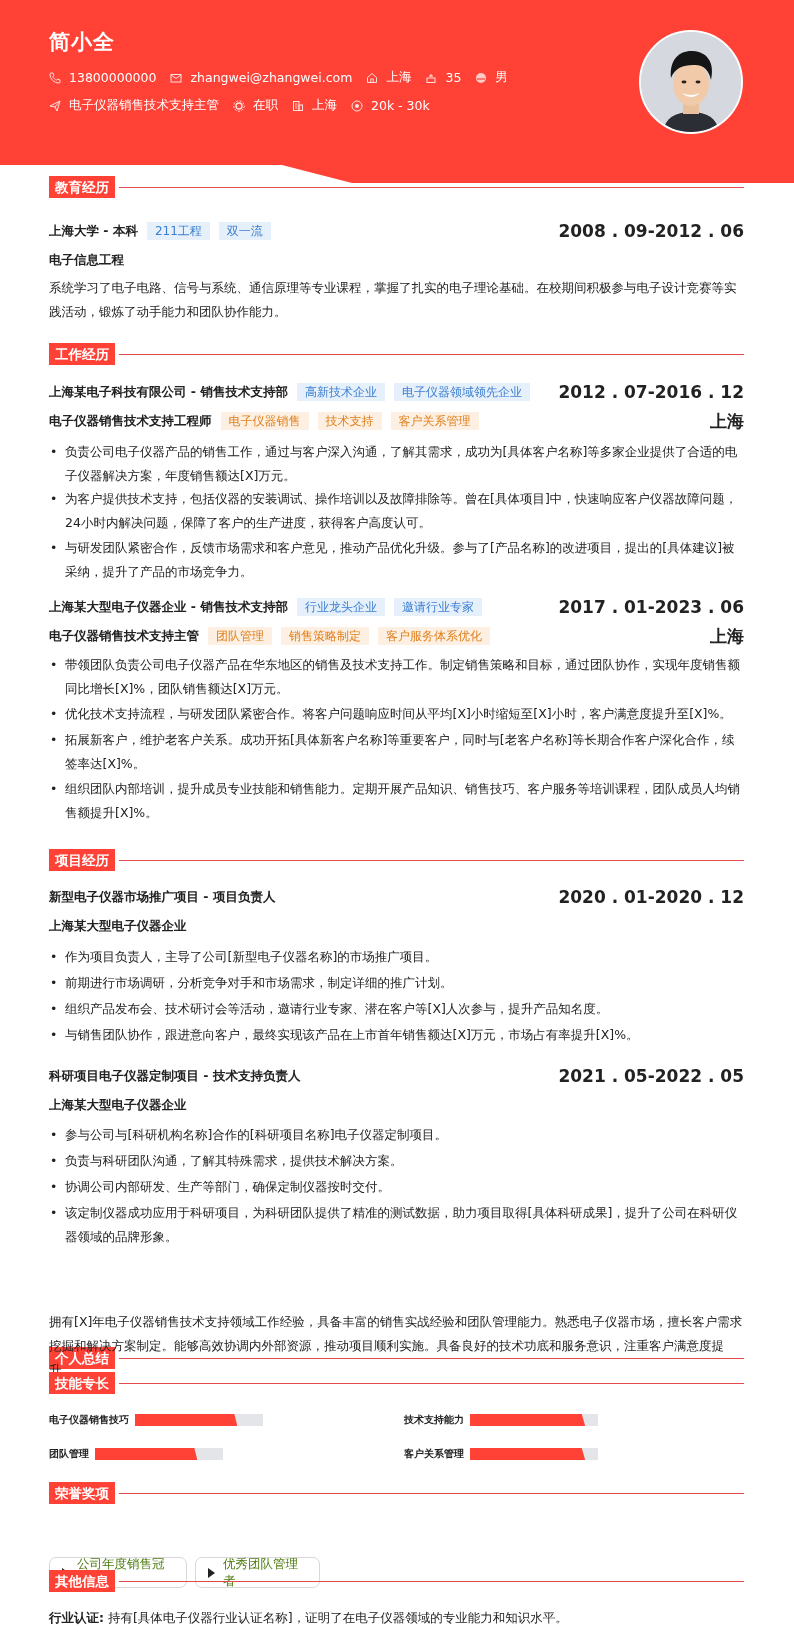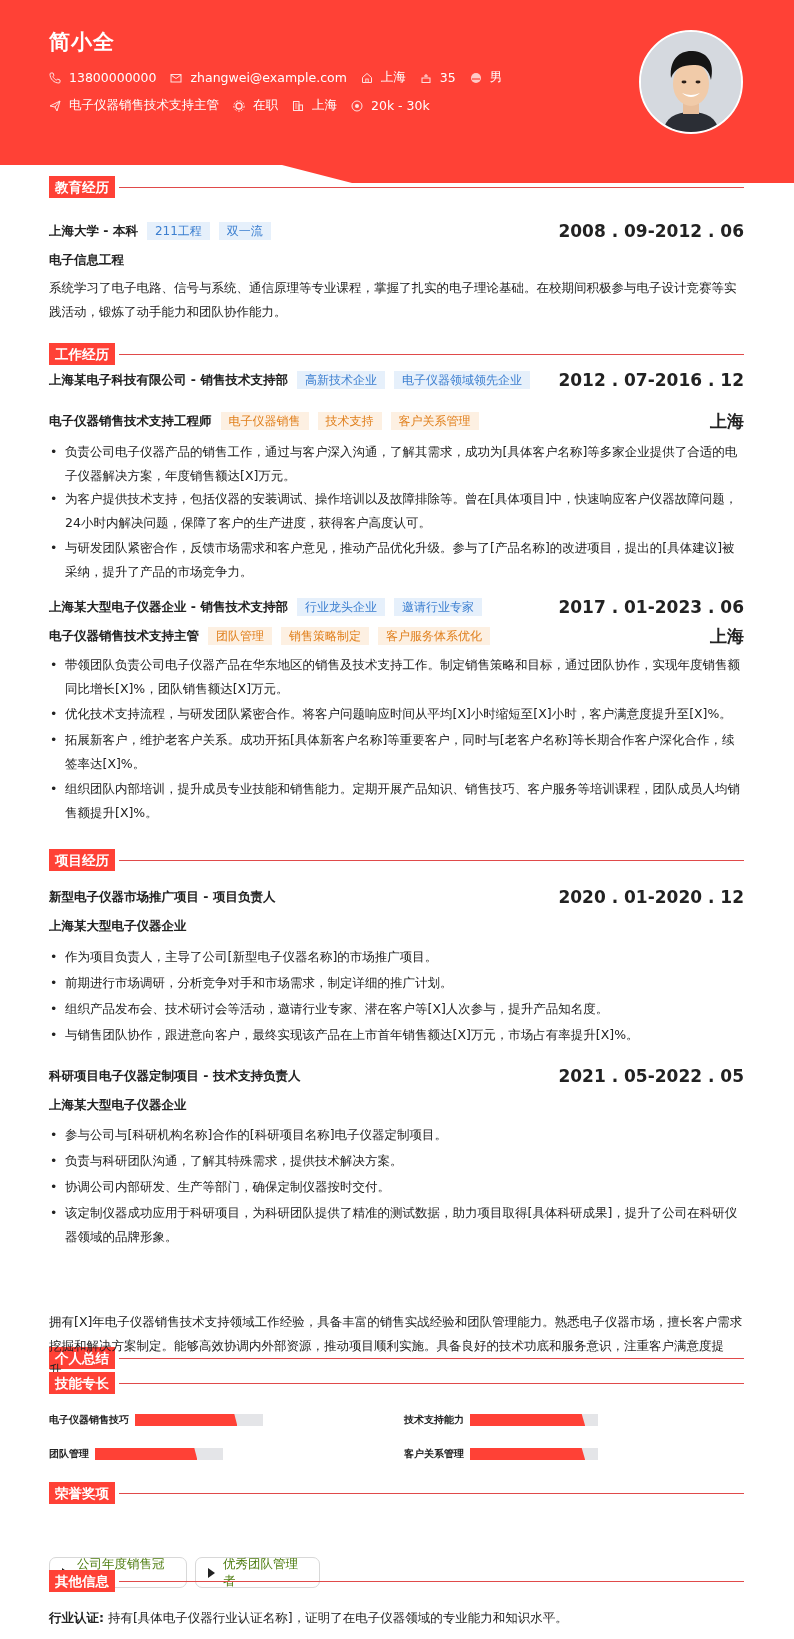--- a/index.html
+++ b/index.html
@@ -75,21 +75,21 @@
         </span>
       <span>13800000000</span>
     </div>
     <div class="info-item">
       <span class="ic">
           <svg viewBox="0 0 12 12">
             <rect x="1" y="2.5" width="10" height="7.5" fill="none" stroke="#fff" stroke-width="1"></rect>
             <path d="M1 3 L6 6.5 L11 3" fill="none" stroke="#fff" stroke-width="1"></path>
           </svg>
         </span>
-      <span>zhangwei@example.com</span>
+      <span>zhangwei@zhangwei.com</span>
     </div>
     <div class="info-item">
       <span class="ic">
           <svg viewBox="0 0 12 12">
             <path d="M1.5 5.5 L6 1.5 L10.5 5.5 L10.5 10.5 L1.5 10.5 Z" fill="none" stroke="#fff" stroke-width="1"></path>
             <rect x="4.8" y="7" width="2.4" height="3.5" fill="none" stroke="#fff" stroke-width="0.9"></rect>
           </svg>
         </span>
       <span>上海</span>
     </div>
@@ -179,21 +179,21 @@
 <div class="row" style="top:250px;">
   <span class="title">电子信息工程</span>
 </div>
 <div class="para" style="top:276px;">系统学习了电子电路、信号与系统、通信原理等专业课程，掌握了扎实的电子理论基础。在校期间积极参与电子设计竞赛等实践活动，锻炼了动手能力和团队协作能力。</div>
 
 <div class="sec-head" style="top:343px;">
   <div class="label">工作经历</div>
   <div class="line"></div>
 </div>
 
-<div class="row" style="top:370px;">
+<div class="row" style="top:382px;">
   <span class="title">上海某电子科技有限公司 - 销售技术支持部</span>
   <span class="tag blue">高新技术企业</span>
   <span class="tag blue">电子仪器领域领先企业</span>
   <span class="right">2012 . 07-2016 . 12</span>
 </div>
 <div class="row" style="top:411px;">
   <span class="title">电子仪器销售技术支持工程师</span>
   <span class="tag orange">电子仪器销售</span>
   <span class="tag orange">技术支持</span>
   <span class="tag orange">客户关系管理</span>

